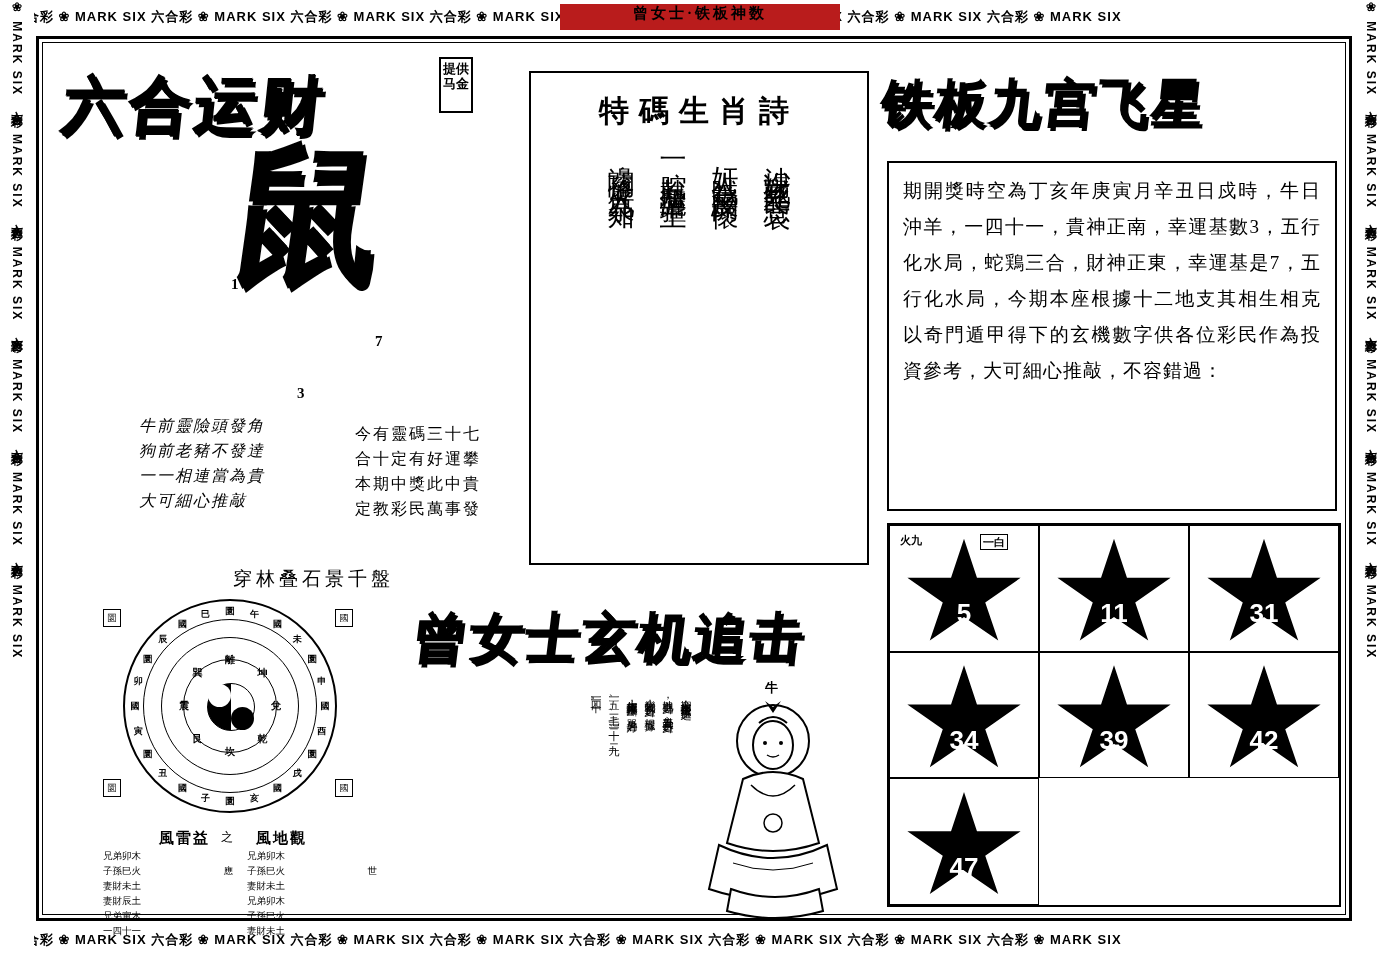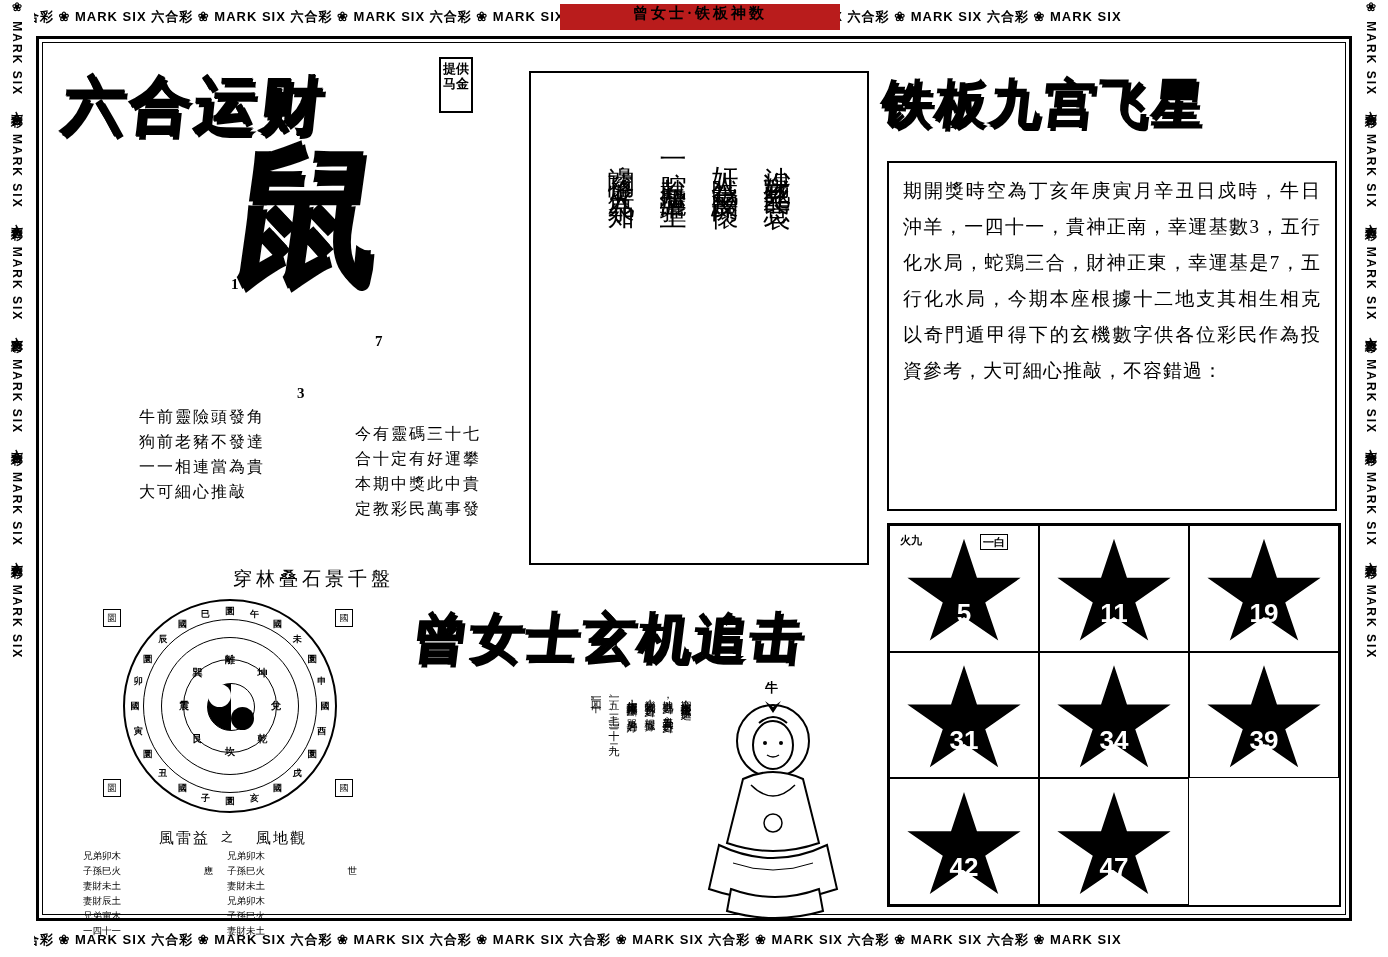--- a/index.html
+++ b/index.html
@@ -36,21 +36,21 @@
   .stampbox{position:absolute;left:386px;top:6px;width:34px;height:56px;border:2px solid #000;
             font-size:13px;line-height:15px;text-align:center;font-weight:bold;padding-top:2px;box-sizing:border-box;}
   .bigzodiac{position:absolute;left:180px;top:90px;font-size:150px;font-weight:bold;line-height:150px;
              font-family:"Liberation Serif",serif;color:#000;transform:skewX(-8deg);
              text-shadow:4px 4px 0 #000;}
   .num-mark{position:absolute;font-size:15px;font-weight:bold;}
   .nm1{left:178px;top:225px;}
   .nm7{left:322px;top:282px;}
   .nm3{left:244px;top:334px;}
 
-  .poem-left{position:absolute;left:86px;top:353px;width:190px;font-size:16px;line-height:25px;letter-spacing:2px;}
+  .poem-left{position:absolute;left:86px;top:362px;width:190px;font-size:16px;line-height:25px;letter-spacing:2px;font-style:italic;}
   .poem-right{position:absolute;left:302px;top:370px;width:190px;font-size:16px;line-height:25px;letter-spacing:2px;}
   .subline{position:absolute;left:180px;top:515px;font-size:19px;letter-spacing:4px;font-weight:normal;}
 
   
   .poembox{position:absolute;left:486px;top:28px;width:336px;height:490px;border:2px solid #000;background:#fff;}
   .poembox h2{margin:0;padding:18px 0 6px;text-align:center;font-size:30px;letter-spacing:10px;font-weight:bold;}
   .vcols{position:absolute;top:72px;left:8px;right:8px;height:400px;display:flex;flex-direction:row-reverse;justify-content:center;gap:8px;}
   .vcol{writing-mode:vertical-rl;text-orientation:upright;font-size:27px;letter-spacing:6px;line-height:44px;height:395px;font-weight:500;}
 
   
@@ -77,22 +77,22 @@
   .ring2{position:absolute;left:18px;top:18px;right:18px;bottom:18px;border-radius:50%;border:1px solid #000;}
   .ring3{position:absolute;left:36px;top:36px;right:36px;bottom:36px;border-radius:50%;border:1px solid #000;}
   .ring4{position:absolute;left:58px;top:58px;right:58px;bottom:58px;border-radius:50%;border:1px solid #000;}
   .taiji{position:absolute;left:50%;top:50%;width:46px;height:46px;margin:-23px 0 0 -23px;border-radius:50%;
          background:linear-gradient(90deg,#000 50%,#fff 50%);border:1px solid #000;}
   .taiji:before{content:"";position:absolute;left:0;top:0;width:23px;height:23px;border-radius:50%;background:#fff;}
   .taiji:after{content:"";position:absolute;right:0;bottom:0;width:23px;height:23px;border-radius:50%;background:#000;}
   .rglyph{position:absolute;font-size:9px;font-weight:bold;transform:translate(-50%,-50%);}
   .corner-sq{position:absolute;width:16px;height:16px;border:1px solid #000;font-size:9px;text-align:center;line-height:16px;}
 
-  .hex-title{position:absolute;left:60px;top:786px;width:260px;font-size:15px;letter-spacing:2px;text-align:center;font-weight:normal;}
-  .hexwrap{position:absolute;left:40px;top:806px;width:290px;font-size:9.5px;line-height:15px;}
+  .hex-title{position:absolute;left:60px;top:786px;width:260px;font-size:15px;letter-spacing:2px;text-align:center;font-weight:bold;}
+  .hexwrap{position:absolute;left:60px;top:806px;width:290px;font-size:9.5px;line-height:15px;}
   .hexcols{display:flex;gap:14px;}
   .hexcol{width:130px;}
   .hexrow{display:flex;justify-content:space-between;}
   .zhiying{position:absolute;left:178px;top:786px;font-size:12px;}
 
   
   .ctitle2{position:absolute;left:370px;top:560px;width:470px;height:70px;font-size:54px;font-weight:bold;
            letter-spacing:2px;line-height:70px;white-space:nowrap;transform:skewX(-7deg);text-shadow:3px 3px 0 #000;}
   .cbtext{position:absolute;left:440px;top:648px;width:210px;height:180px;display:flex;flex-direction:row-reverse;gap:3px;}
   .cbtext .vcol2{writing-mode:vertical-rl;text-orientation:upright;font-size:11px;line-height:15px;letter-spacing:1px;height:175px;}
@@ -146,20 +146,21 @@
         <div class="poem-right">
           <div>今有靈碼三十七</div>
           <div>合十定有好運攀</div>
           <div>本期中獎此中貴</div>
           <div>定教彩民萬事發</div>
         </div>
         <div class="subline">穿林叠石景千盤</div>
       </div>
 
       <div class="poembox">
+        <h2>特碼生肖詩</h2>
         <div class="vcols">
           <div class="vcol">沙場戰死民悲哀</div>
           <div class="vcol">奸人賊黨反開懷</div>
           <div class="vcol">一腔熱血灑疆土</div>
           <div class="vcol">邊關烽火九泉知</div>
         </div>
       </div>
 
       <div class="rightcol">
         <div class="rtitle">铁板九宫飞星</div>
@@ -171,24 +172,20 @@
         <div class="grid">
           <div class="cell">
             <div class="cellcorner">火九</div>
             <div class="cellcorner2">一白</div>
             <div class="star"></div>
             <div class="starnum">5</div>
           </div>
           <div class="cell">
             <div class="star"></div>
             <div class="starnum">11</div>
-          </div>
-          <div class="cell">
-            <div class="star"></div>
-            <div class="starnum">19</div>
           </div>
           <div class="cell">
             <div class="star"></div>
             <div class="starnum">31</div>
           </div>
           <div class="cell">
             <div class="star"></div>
             <div class="starnum">34</div>
           </div>
           <div class="cell">

